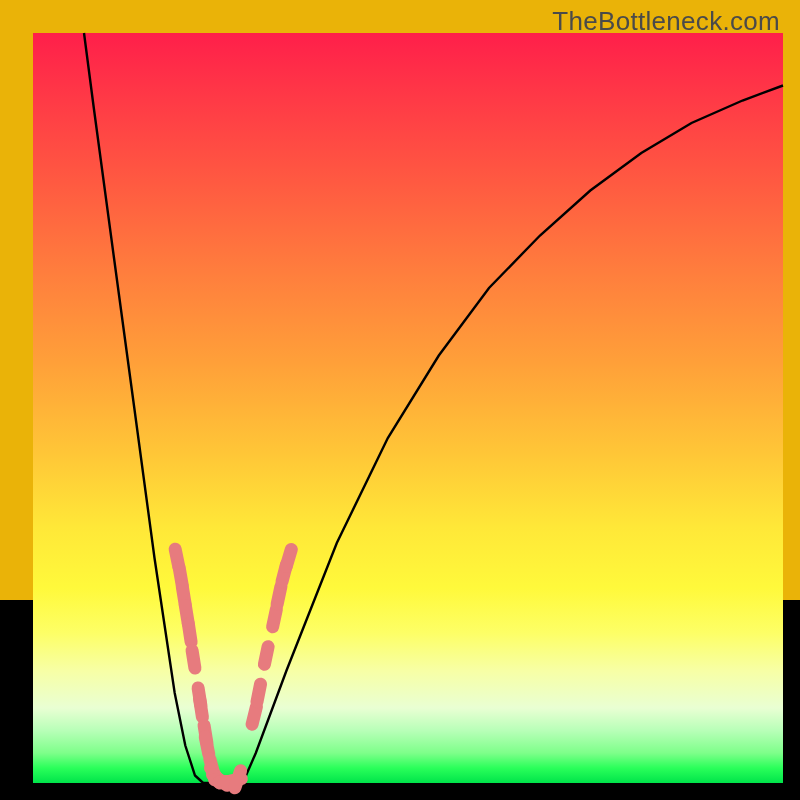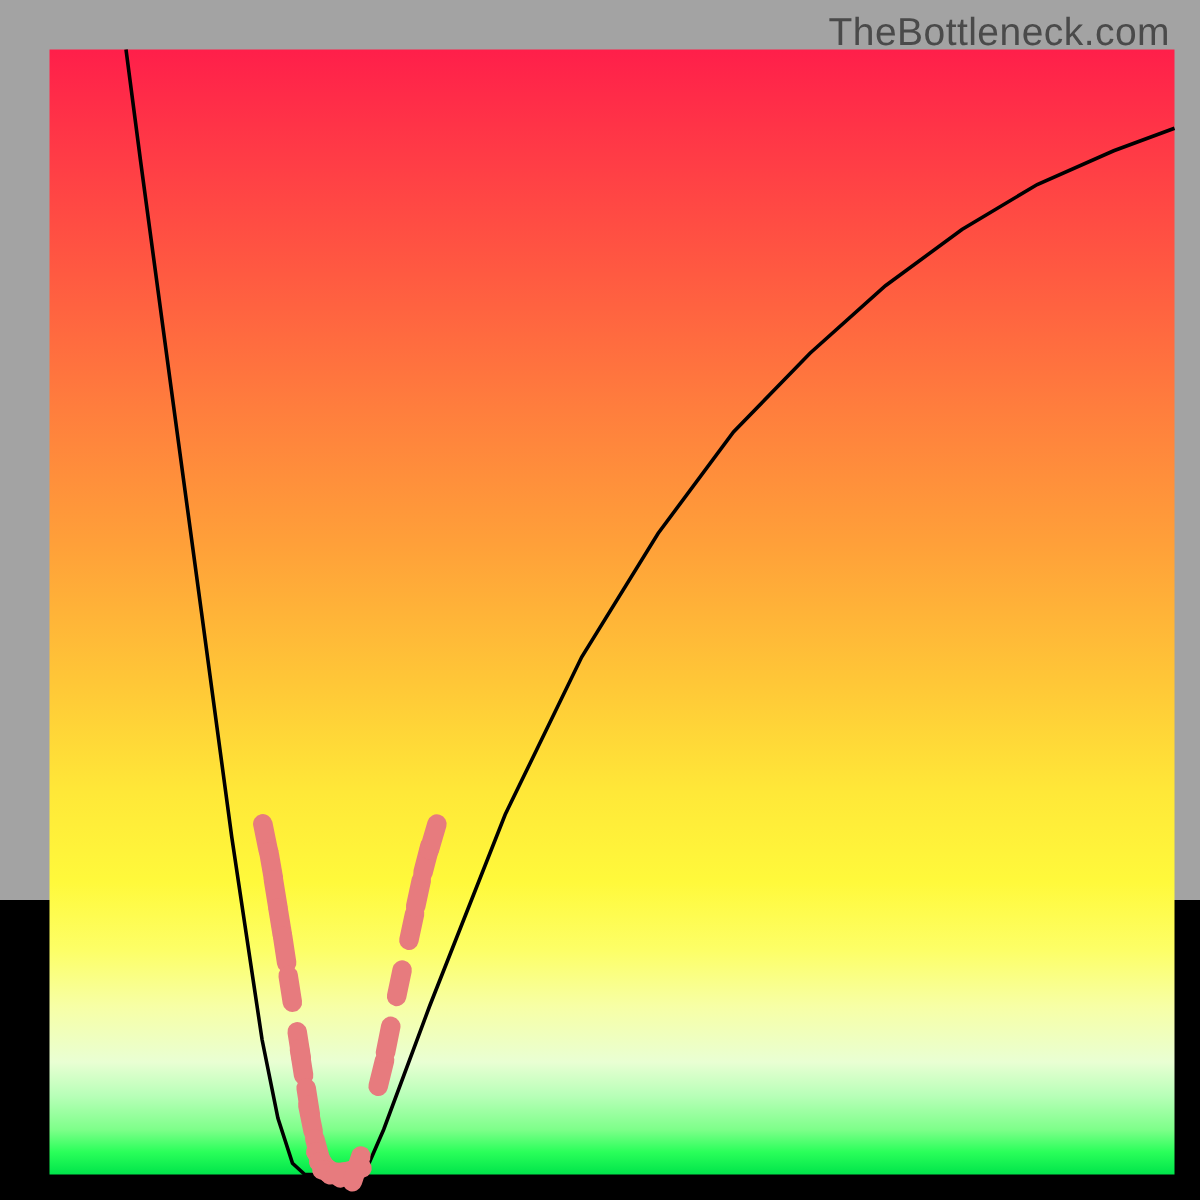--- a/index.html
+++ b/index.html
@@ -10,21 +10,21 @@
     overflow: hidden;
     background: #000;
     font-family: Arial, Helvetica, sans-serif;
   }
   .frame {
     position: absolute;
     top: 0;
     left: 0;
     width: 800px;
     height: 600px;
-    background: #a3a3a3;
+    background: #eab308;
   }
   .plot-area {
     position: absolute;
     top: 33px;
     left: 33px;
     width: 750px;
     height: 750px;
     
     background: linear-gradient(to bottom,
       #ff1f4a 0%,

